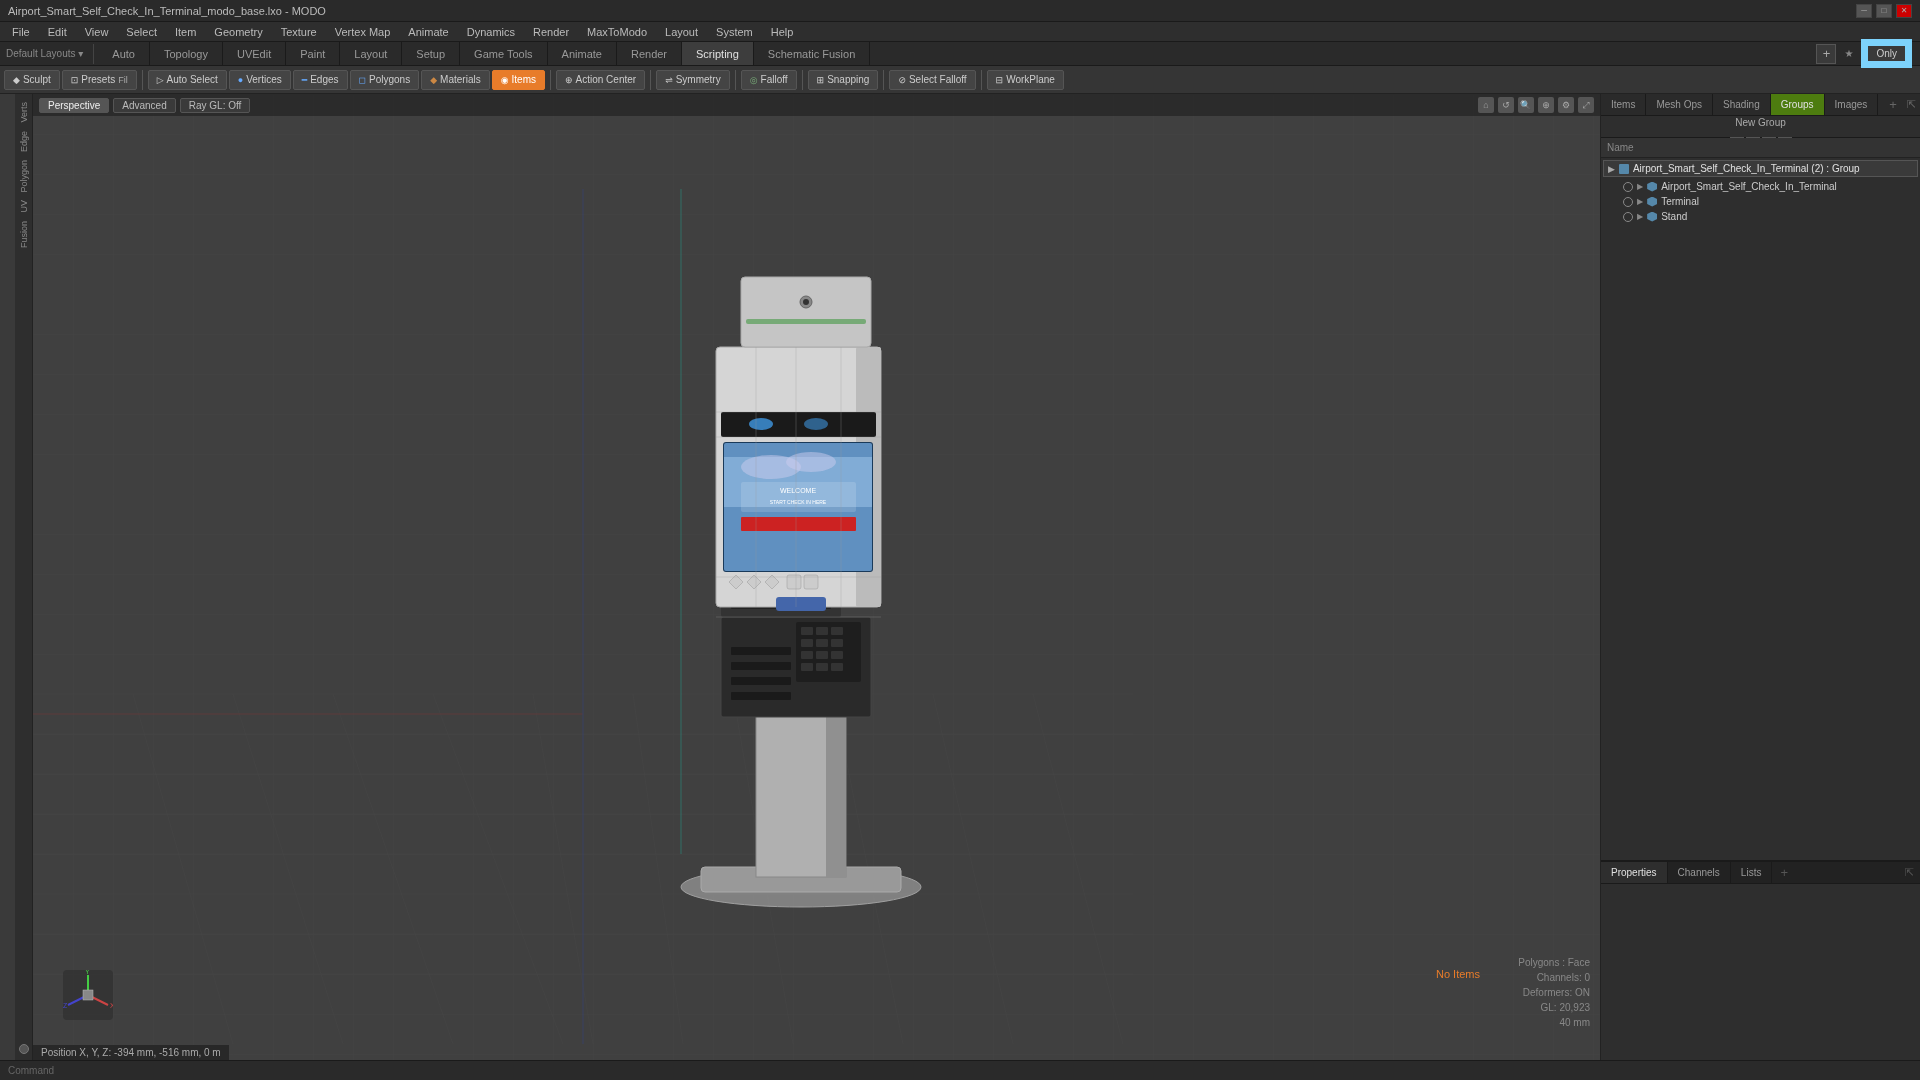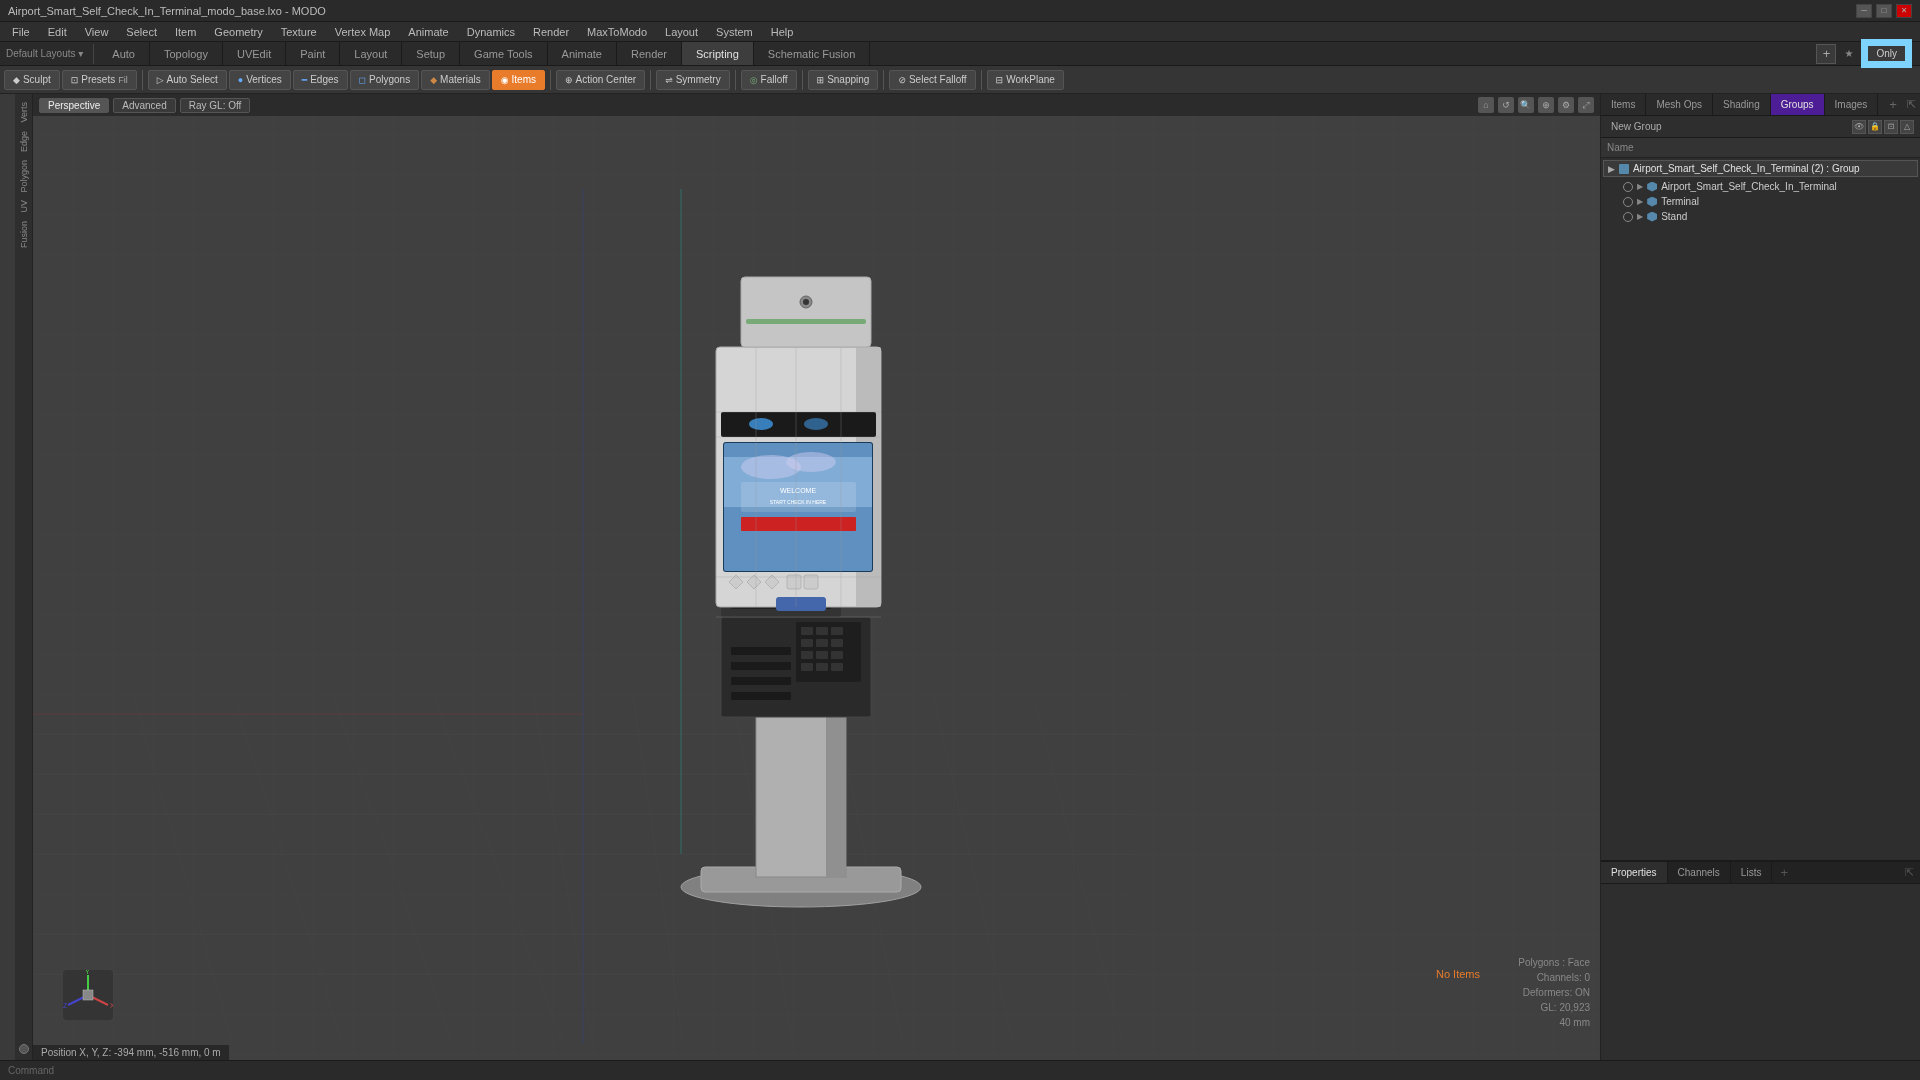--- a/index.html
+++ b/index.html
@@ -251,21 +251,21 @@
     .rpanel-tab {
       padding: 2px 10px;
       font-size: 10px;
       color: #999;
       cursor: pointer;
       height: 100%;
       display: flex;
       align-items: center;
       border-right: 1px solid #1a1a1a;
     }
-    .rpanel-tab.active { background: #4c1d95; color: #e0e0e0; text-align: center; }
+    .rpanel-tab.active { background: #4d7c0f; color: #e0e0e0; text-align: center; }
     .rpanel-tab-plus {
       margin-left: auto;
       padding: 0 6px;
       color: #666;
       cursor: pointer;
       font-size: 13px;
     }
     .rpanel-expand {
       padding: 0 4px;
       color: #666;
@@ -279,20 +279,21 @@
       flex-direction: column;
     }
     #groups-toolbar {
       height: 22px;
       background: #2e2e2e;
       border-bottom: 1px solid #1a1a1a;
       display: flex;
       align-items: center;
       padding: 0 6px;
       gap: 4px;
+      flex-direction: column;
     }
     .groups-btn {
       font-size: 10px;
       color: #aaa;
       cursor: pointer;
       padding: 1px 4px;
     }
     .groups-icons {
       display: flex;
       gap: 2px;

